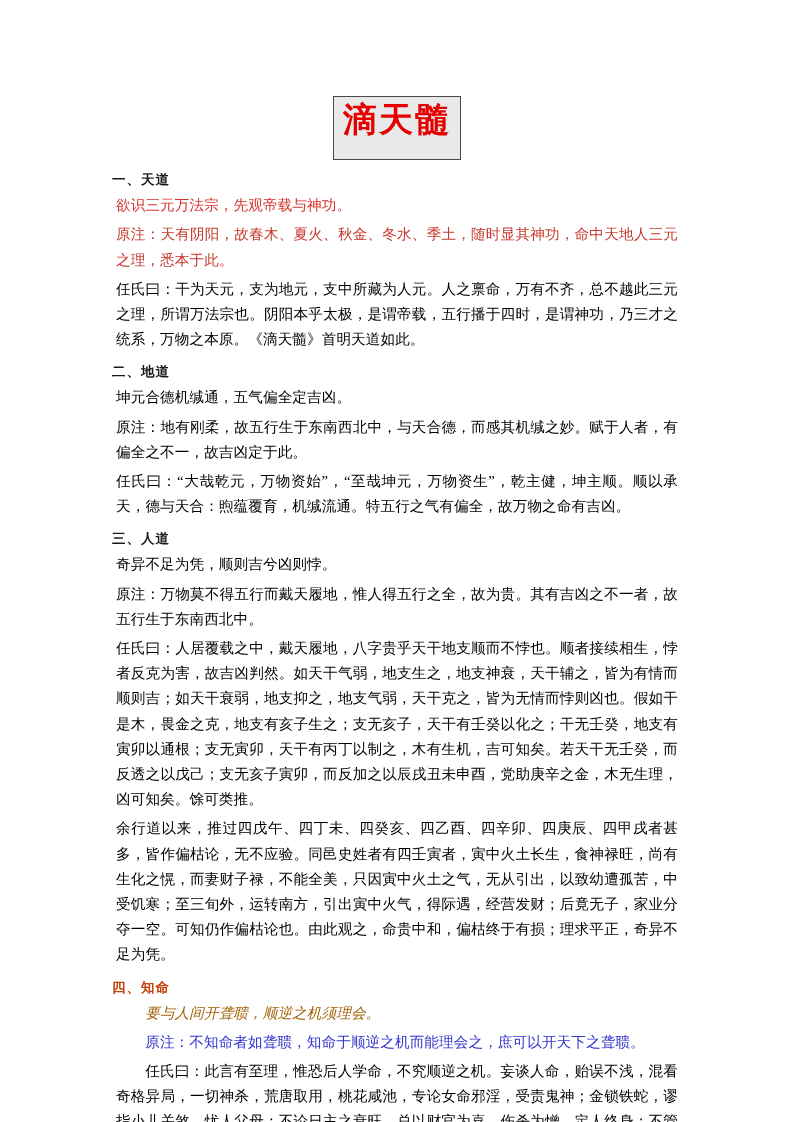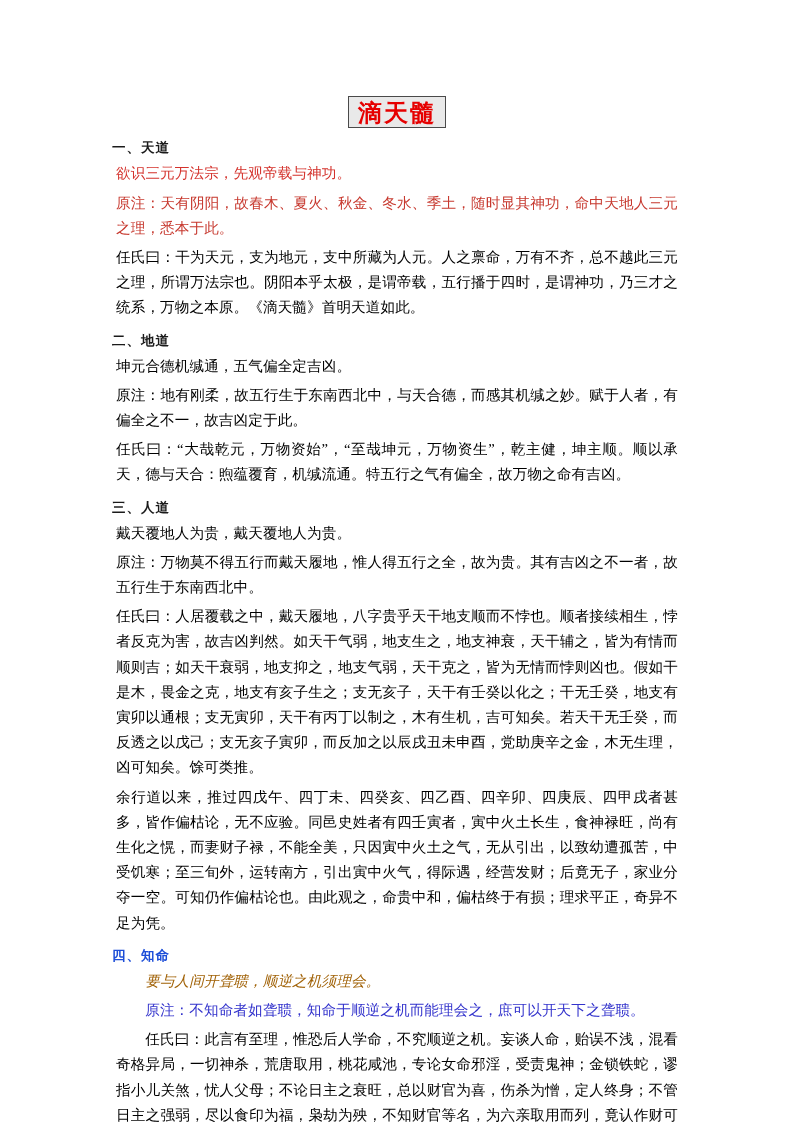--- a/index.html
+++ b/index.html
@@ -29,38 +29,38 @@
   
   .title-wrap {
     text-align: center;
     padding-top: 96px;
   }
   .doc-title {
     display: inline-block;
     color: #e60000;
     background: #e9e9e9;
     border: 1px solid #4a4a4a;
-    font-size: 24px;
+    font-size: 34px;
     font-weight: bold;
     line-height: 1.18;
     letter-spacing: 2px;
-    padding: 2px 9px 0 9px;
+    padding: 2px 9px 20px 9px;
     font-family: "Liberation Sans", "DejaVu Sans", sans-serif;
   }
   
   .sec-head {
     font-size: 13.5px;
     font-weight: bold;
     color: #1a1a1a;
     margin: 11px 0 2px 0;
     letter-spacing: 1px;
     font-family: "Liberation Sans", "DejaVu Sans", sans-serif;
   }
   .sec-head.teal {
-    color: #1d4ed8;
+    color: #c2410c;
     font-size: 13.5px;
   }
   
   p.para {
     margin: 4px;
     font-size: 14.6px;
     line-height: 25.2px;
     color: #000000;
     text-align: justify;
     text-justify: inter-ideograph;
@@ -86,21 +86,21 @@
     <p class="para red">欲识三元万法宗，先观帝载与神功。</p>
     <p class="para crimson">原注：天有阴阳，故春木、夏火、秋金、冬水、季土，随时显其神功，命中天地人三元之理，悉本于此。</p>
     <p class="para">任氏曰：干为天元，支为地元，支中所藏为人元。人之禀命，万有不齐，总不越此三元之理，所谓万法宗也。阴阳本乎太极，是谓帝载，五行播于四时，是谓神功，乃三才之统系，万物之本原。《滴天髓》首明天道如此。</p>
 
     <div class="sec-head">二、地道</div>
     <p class="para">坤元合德机缄通，五气偏全定吉凶。</p>
     <p class="para">原注：地有刚柔，故五行生于东南西北中，与天合德，而感其机缄之妙。赋于人者，有偏全之不一，故吉凶定于此。</p>
     <p class="para">任氏曰：“大哉乾元，万物资始”，“至哉坤元，万物资生”，乾主健，坤主顺。顺以承天，德与天合：煦蕴覆育，机缄流通。特五行之气有偏全，故万物之命有吉凶。</p>
 
     <div class="sec-head">三、人道</div>
-    <p class="para">戴天覆地人为贵，戴天覆地人为贵。</p>
+    <p class="para">奇异不足为凭，顺则吉兮凶则悖。</p>
     <p class="para">原注：万物莫不得五行而戴天履地，惟人得五行之全，故为贵。其有吉凶之不一者，故五行生于东南西北中。</p>
     <p class="para">任氏曰：人居覆载之中，戴天履地，八字贵乎天干地支顺而不悖也。顺者接续相生，悖者反克为害，故吉凶判然。如天干气弱，地支生之，地支神衰，天干辅之，皆为有情而顺则吉；如天干衰弱，地支抑之，地支气弱，天干克之，皆为无情而悖则凶也。假如干是木，畏金之克，地支有亥子生之；支无亥子，天干有壬癸以化之；干无壬癸，地支有寅卯以通根；支无寅卯，天干有丙丁以制之，木有生机，吉可知矣。若天干无壬癸，而反透之以戊己；支无亥子寅卯，而反加之以辰戌丑未申酉，党助庚辛之金，木无生理，凶可知矣。馀可类推。</p>
     <p class="para">余行道以来，推过四戊午、四丁未、四癸亥、四乙酉、四辛卯、四庚辰、四甲戌者甚多，皆作偏枯论，无不应验。同邑史姓者有四壬寅者，寅中火土长生，食神禄旺，尚有生化之愰，而妻财子禄，不能全美，只因寅中火土之气，无从引出，以致幼遭孤苦，中受饥寒；至三旬外，运转南方，引出寅中火气，得际遇，经营发财；后竟无子，家业分夺一空。可知仍作偏枯论也。由此观之，命贵中和，偏枯终于有损；理求平正，奇异不足为凭。</p>
 
     <div class="sec-head teal">四、知命</div>
     <p class="para darkred indent">要与人间开聋聩，顺逆之机须理会。</p>
     <p class="para blue indent">原注：不知命者如聋聩，知命于顺逆之机而能理会之，庶可以开天下之聋聩。</p>
     <p class="para indent">任氏曰：此言有至理，惟恐后人学命，不究顺逆之机。妄谈人命，贻误不浅，混看奇格异局，一切神杀，荒唐取用，桃花咸池，专论女命邪淫，受责鬼神；金锁铁蛇，谬指小儿关煞，忧人父母；不论日主之衰旺，总以财官为喜，伤杀为憎，定人终身；不管日主之强弱，尽以食印为福，枭劫为殃，不知财官等名，为六亲取用而列，竟认作财可养命，官可荣身，何其愚也！如财可养命，则财多身弱者，不为富屋贫人，而成巨富；官可荣身，则身衰官重者，不至夭贱，而成显贵。余详考古书，子平之法，全在四柱五行。察其衰旺，究其顺悖，审其进退，论其喜忌，是谓理会。至于奇格异局，神煞纳音诸名目，乃好事妄造，非关命理休咎。若据此论命，必至以正为谬，以是为非，讹以传讹，遂使吉凶之理，昏昧难明矣。书云：“用</p>
 
   </div>

